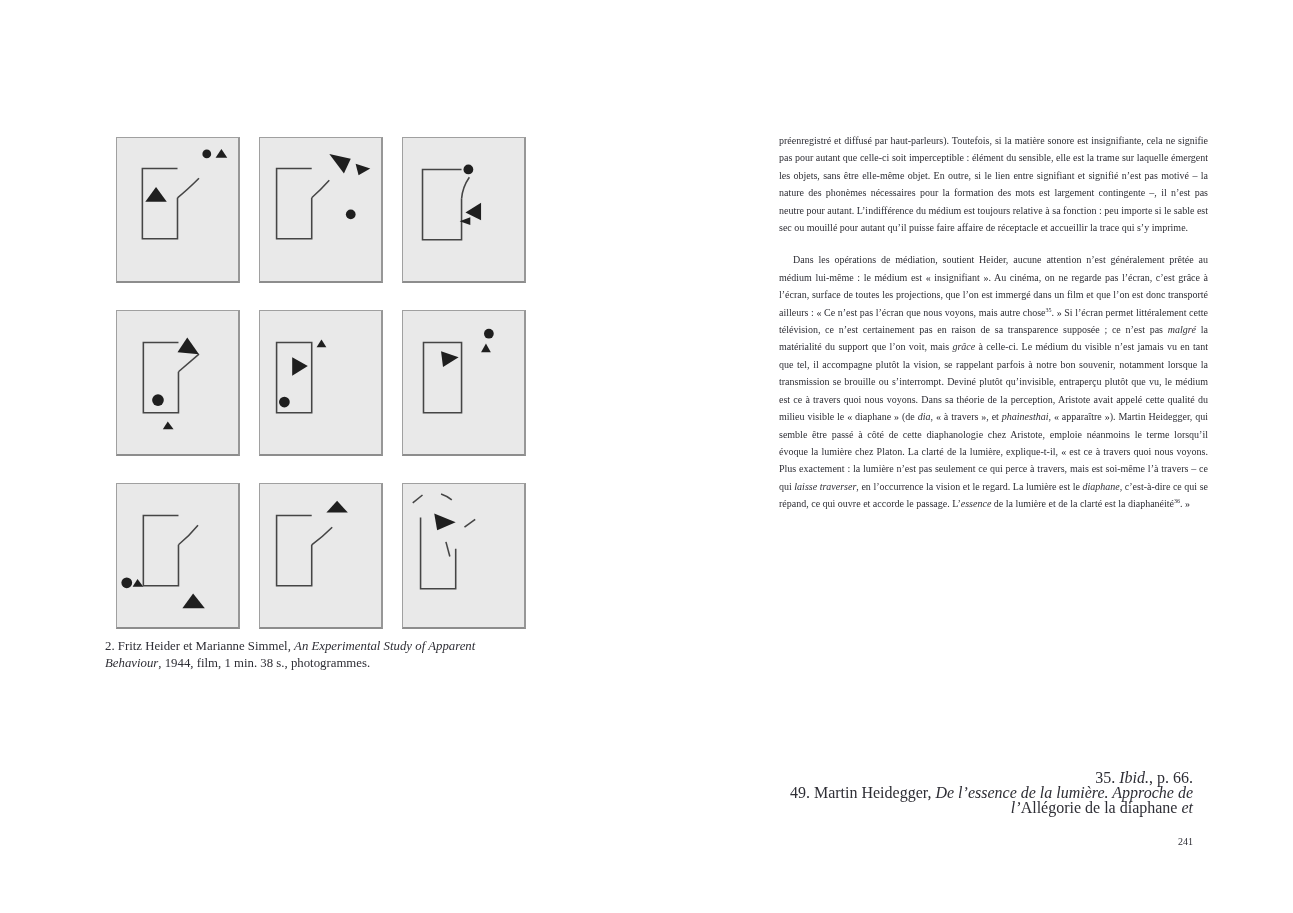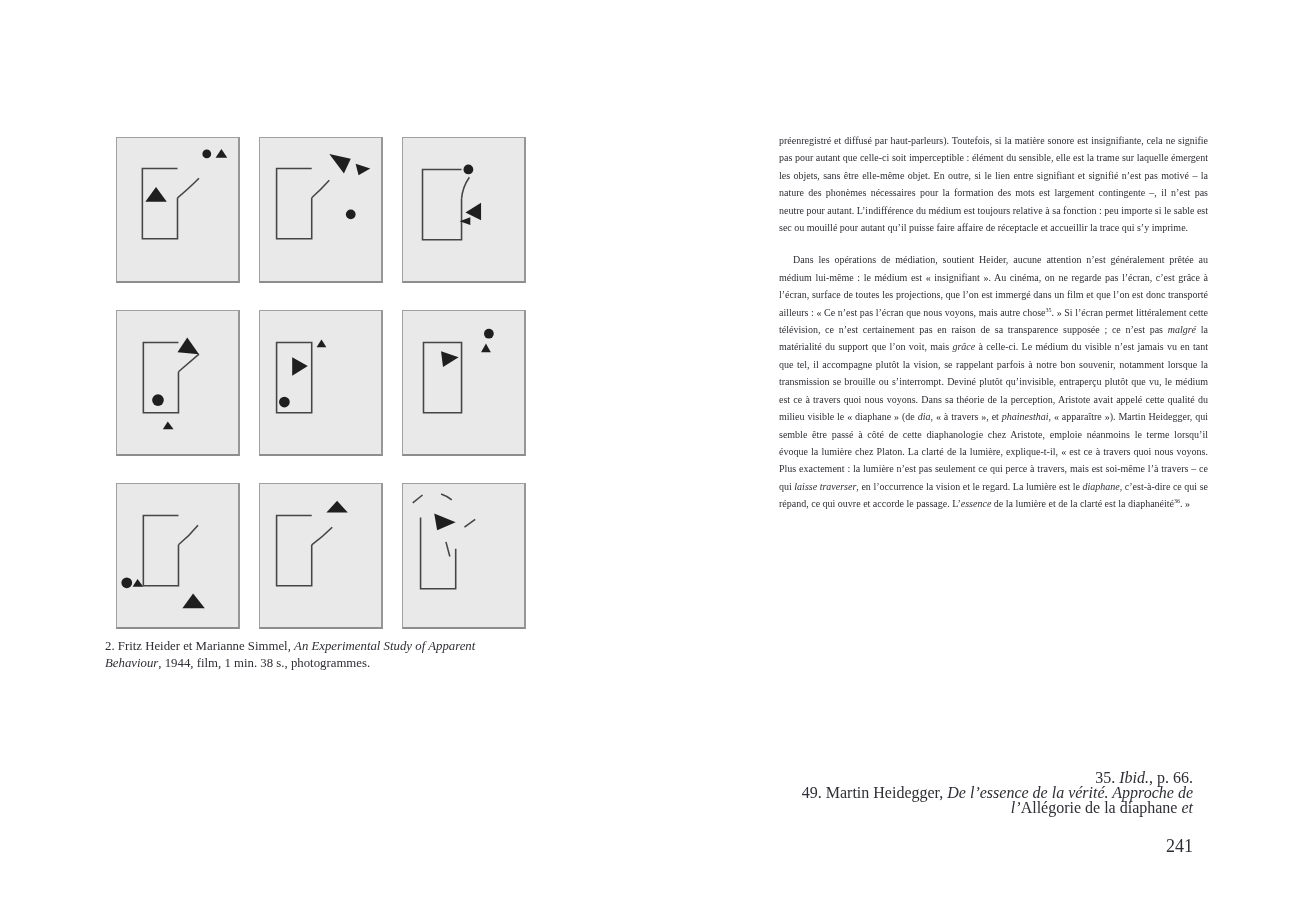--- a/index.html
+++ b/index.html
@@ -36,21 +36,21 @@
   .para{margin:0;}
   .para.indent{margin-top:15px;text-indent:14px;}
   sup{font-size:0.6em;line-height:0;vertical-align:super;font-family:Liberation Serif, serif;}
   .footnotes{
     position:absolute;left:779px;top:771px;width:414px;
     font-size:16px;line-height:14.8px;text-align:right;
   }
   .footnotes p{margin:0;}
   .page-number{
     position:absolute;left:1148px;top:836px;width:45px;
-    text-align:right;font-size:18px;
+    text-align:right;font-size:10px;
   }
 </style>
 </head>
 <body>
 
 <div class="spread">
 
   <div class="left-page">
     <div class="figure-grid">
         <div class="frame">
@@ -135,18 +135,18 @@
     <p class="caption"><span>2. Fritz Heider et Marianne Simmel, </span><i>An Experimental Study of Apparent Behaviour</i><span>, 1944, film, 1 min. 38 s., photogrammes.</span></p>
   </div>
 
   <div class="right-page">
     <div class="body-text">
       <p class="para"><span>préenregistré et diffusé par haut-parleurs). Toutefois, si la matière sonore est insignifiante, cela ne signifie pas pour autant que celle-ci soit imperceptible&nbsp;: élément du sensible, elle est la trame sur laquelle émergent les objets, sans être elle-même objet. En outre, si le lien entre signifiant et signifié n’est pas motivé – la nature des phonèmes nécessaires pour la formation des mots est largement contingente –, il n’est pas neutre pour autant. L’indifférence du médium est toujours relative à sa fonction&nbsp;: peu importe si le sable est sec ou mouillé pour autant qu’il puisse faire affaire de réceptacle et accueillir la trace qui s’y imprime.</span></p>
       <p class="para indent"><span>Dans les opérations de médiation, soutient Heider, aucune attention n’est généralement prêtée au médium lui-même&nbsp;: le médium est «&nbsp;insignifiant&nbsp;». Au cinéma, on ne regarde pas l’écran, c’est grâce à l’écran, surface de toutes les projections, que l’on est immergé dans un film et que l’on est donc transporté ailleurs&nbsp;: «&nbsp;Ce n’est pas l’écran que nous voyons, mais autre chose</span><sup>35</sup><span>.&nbsp;» Si l’écran permet littéralement cette télévision, ce n’est certainement pas en raison de sa transparence supposée&nbsp;; ce n’est pas </span><i>malgré</i><span> la matérialité du support que l’on voit, mais </span><i>grâce</i><span> à celle-ci. Le médium du visible n’est jamais vu en tant que tel, il accompagne plutôt la vision, se rappelant parfois à notre bon souvenir, notamment lorsque la transmission se brouille ou s’interrompt. Deviné plutôt qu’invisible, entraperçu plutôt que vu, le médium est ce à travers quoi nous voyons. Dans sa théorie de la perception, Aristote avait appelé cette qualité du milieu visible le «&nbsp;diaphane&nbsp;» (de </span><i>dia</i><span>, «&nbsp;à travers&nbsp;», et </span><i>phainesthai</i><span>, «&nbsp;apparaître&nbsp;»). Martin Heidegger, qui semble être passé à côté de cette diaphanologie chez Aristote, emploie néanmoins le terme lorsqu’il évoque la lumière chez Platon. La clarté de la lumière, explique-t-il, «&nbsp;est ce à travers quoi nous voyons. Plus exactement&nbsp;: la lumière n’est pas seulement ce qui perce à travers, mais est soi-même l’à travers – ce qui </span><i>laisse traverser</i><span>, en l’occurrence la vision et le regard. La lumière est le </span><i>diaphane</i><span>, c’est-à-dire ce qui se répand, ce qui ouvre et accorde le passage. L’</span><i>essence</i><span> de la lumière et de la clarté est la diaphanéité</span><sup>36</sup><span>.&nbsp;»</span></p>
     </div>
     <div class="footnotes">
       <p><span>35. </span><i>Ibid.</i><span>, p. 66.</span></p>
-      <p><span>49. Martin Heidegger, </span><i>De l’essence de la vérité. Approche de l’</i><span>Allégorie de la diaphane </span><i>et</i></p>
+      <p><span>49. Martin Heidegger, </span><i>De l’essence de la lumière. Approche de l’</i><span>Allégorie de la diaphane </span><i>et</i></p>
     </div>
     <div class="page-number">241</div>
   </div>
 
 </div>
 
 </body></html>

